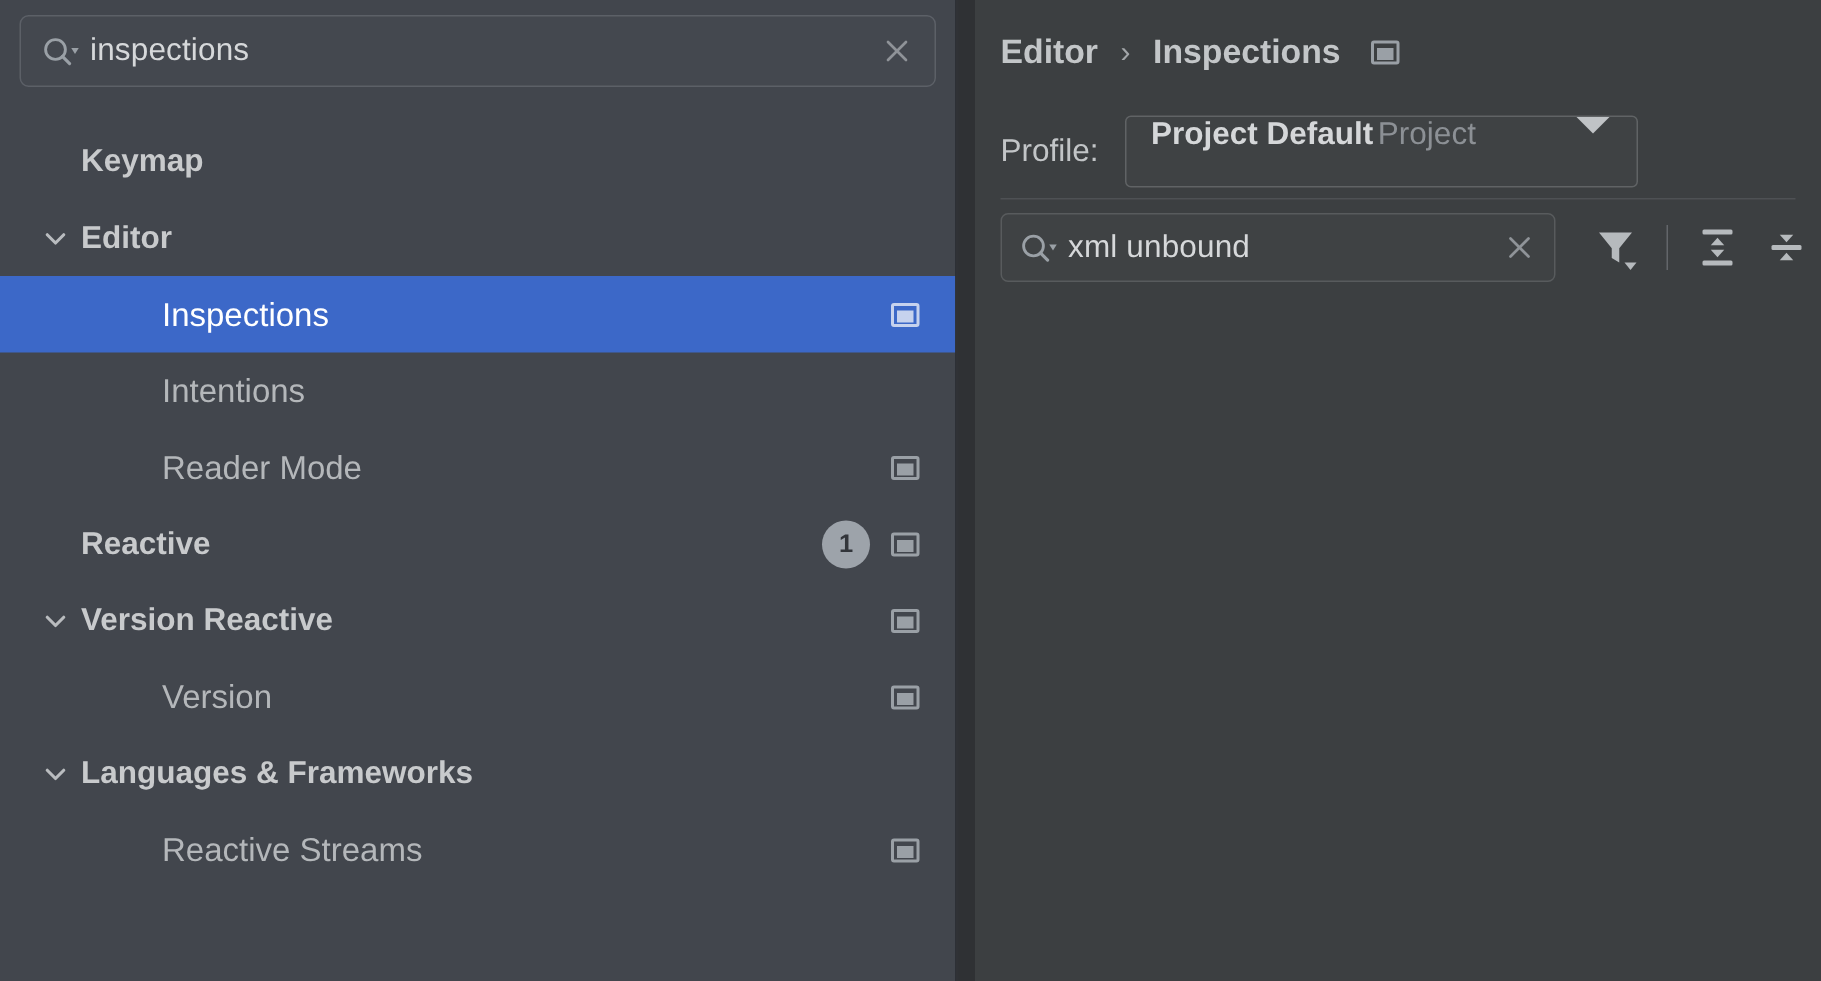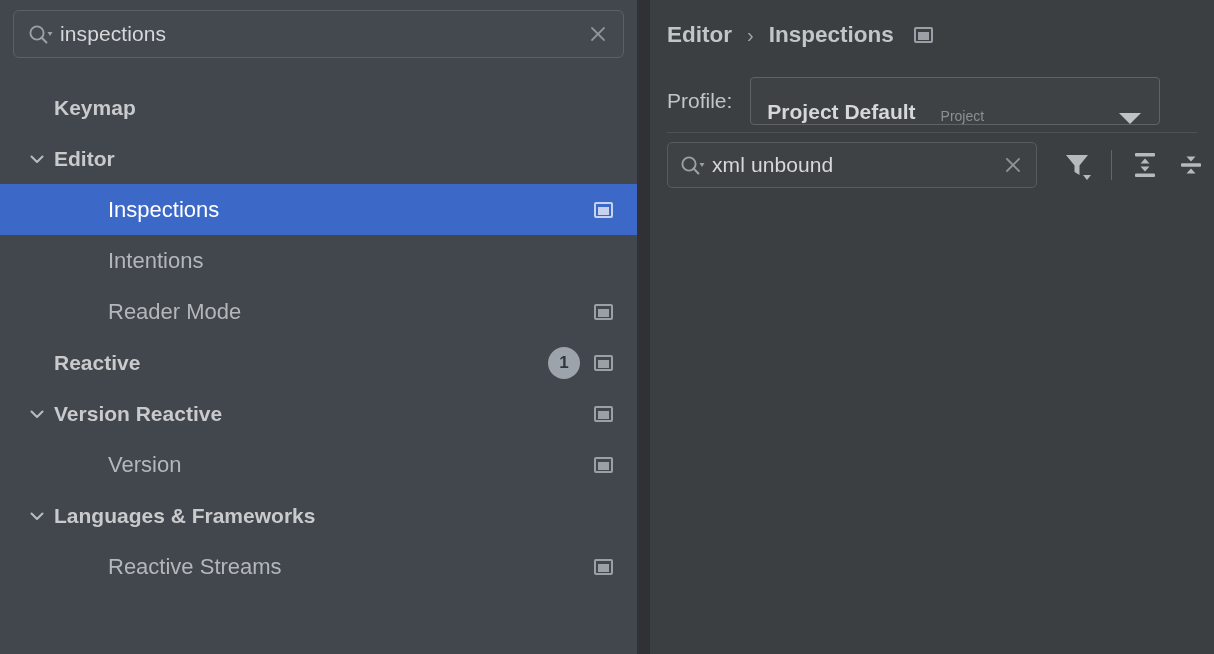--- a/index.html
+++ b/index.html
@@ -223,39 +223,39 @@
     padding-left: 17px;
     gap: 18px;
   }
   .profile-label {
     font-size: 21px;
     color: #c2c5c7;
     white-space: nowrap;
   }
   .combo {
     display: flex;
-    align-items: flex-end;
-    width: 410px;
+    align-items: flex-start;
+    width: 342px;
     height: 48px;
     background: #3f4244;
     border: 1px solid #606365;
     border-radius: 4px;
     padding: 0 12px 0 16px;
     cursor: pointer;
   }
   .combo-main {
     font-size: 21px;
     font-weight: bold;
     color: #d5d7d9;
     white-space: nowrap;
   }
   .combo-sub {
-    font-size: 14px;
+    font-size: 21px;
     color: #8c9095;
-    margin-left: 25px;
+    margin-left: 3px;
     white-space: nowrap;
   }
   .combo-spacer { flex: 1 1 auto; }
   .caret-down {
     width: 0; height: 0;
     border-left: 11px solid transparent;
     border-right: 11px solid transparent;
     border-top: 11px solid #c0c3c6;
     margin-right: 6px;
   }

